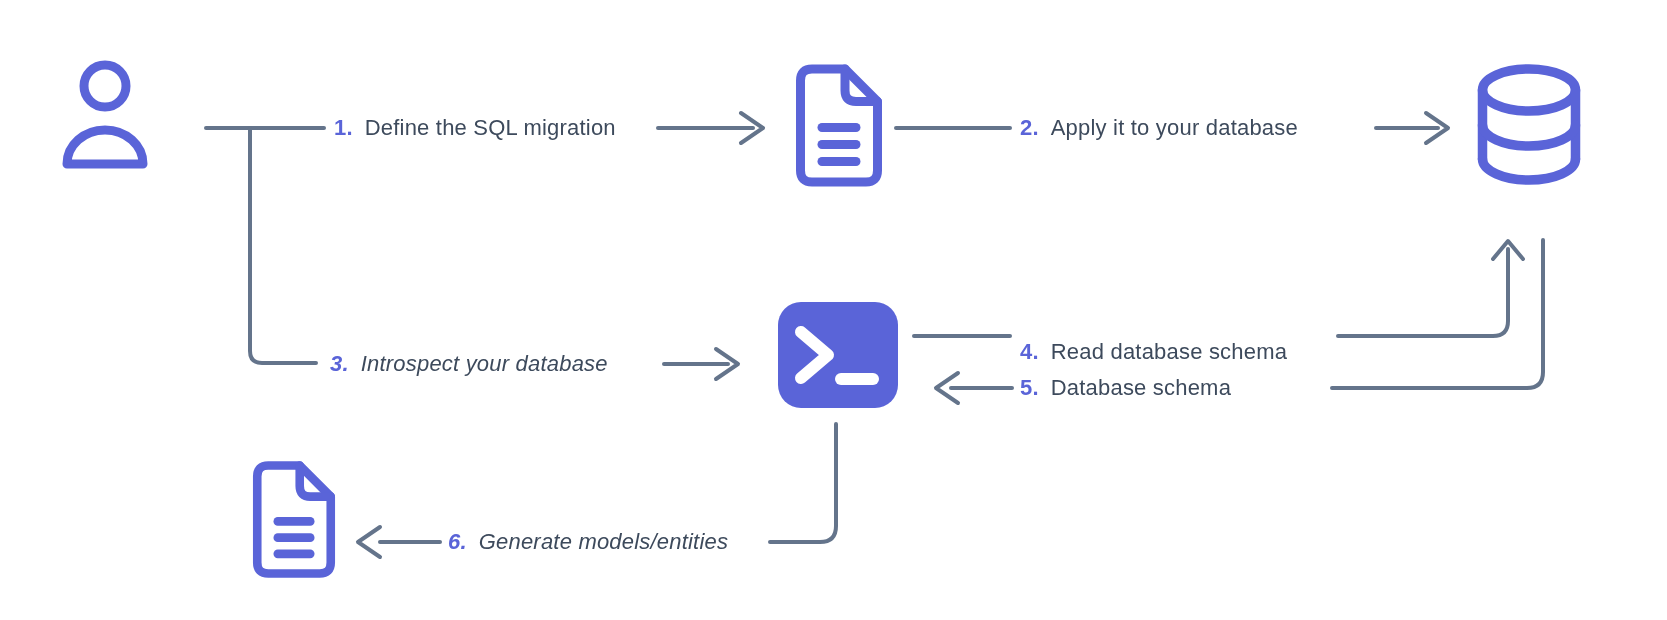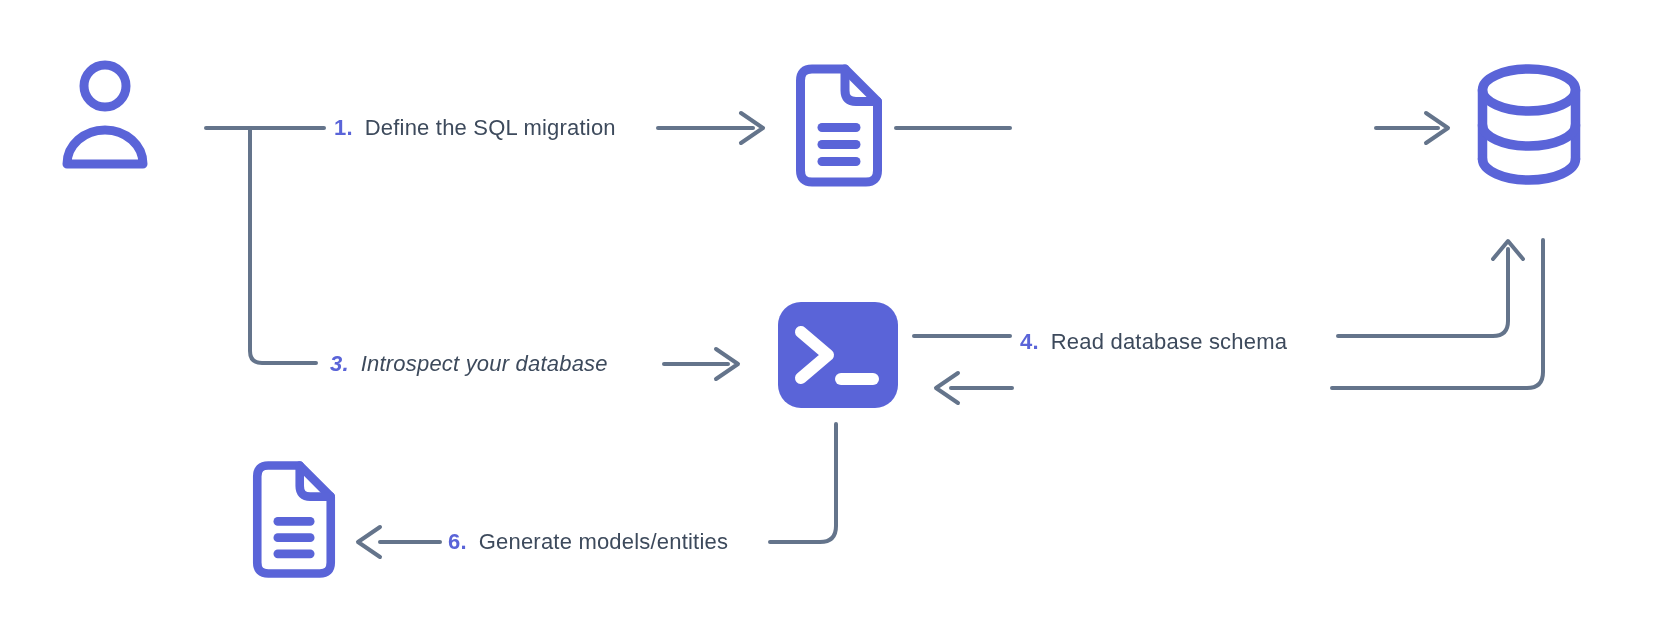--- a/index.html
+++ b/index.html
@@ -114,27 +114,33 @@
     <path class="accent-stroke" stroke-width="9" d="M50 4.5 V26 Q50 37 61 37 H82.5"></path>
     <path class="accent-stroke" stroke-width="9" d="M27 63 H61"></path>
     <path class="accent-stroke" stroke-width="9" d="M27 80 H61"></path>
     <path class="accent-stroke" stroke-width="9" d="M27 97 H61"></path>
   </svg>
 
   <div class="step-label" style="left:334px; top:128px;">
     <span class="step-num">1.</span><span>Define the SQL migration</span>
   </div>
 
+  <div class="step-label" style="left:1020px; top:128px;">
+    <span class="step-num">2.</span><span>Apply it to your database</span>
+  </div>
 
   <div class="step-label" style="left:330px; top:364px;font-style:italic;">
     <span class="step-num">3.</span><span>Introspect your database</span>
   </div>
 
-  <div class="step-label" style="left:1020px; top:342px;text-align:right;">
+  <div class="step-label" style="left:1020px; top:352px;text-align:right;">
     <span class="step-num">4.</span><span>Read database schema</span>
   </div>
 
+  <div class="step-label" style="left:1020px; top:388px;">
+    <span class="step-num">5.</span><span>Database schema</span>
+  </div>
 
-  <div class="step-label" style="left:448px; top:542px;">
+  <div class="step-label" style="left:448px; top:542px;font-style:italic;">
     <span class="step-num">6.</span><span>Generate models/entities</span>
   </div>
 
 </div>
 
 </body></html>

